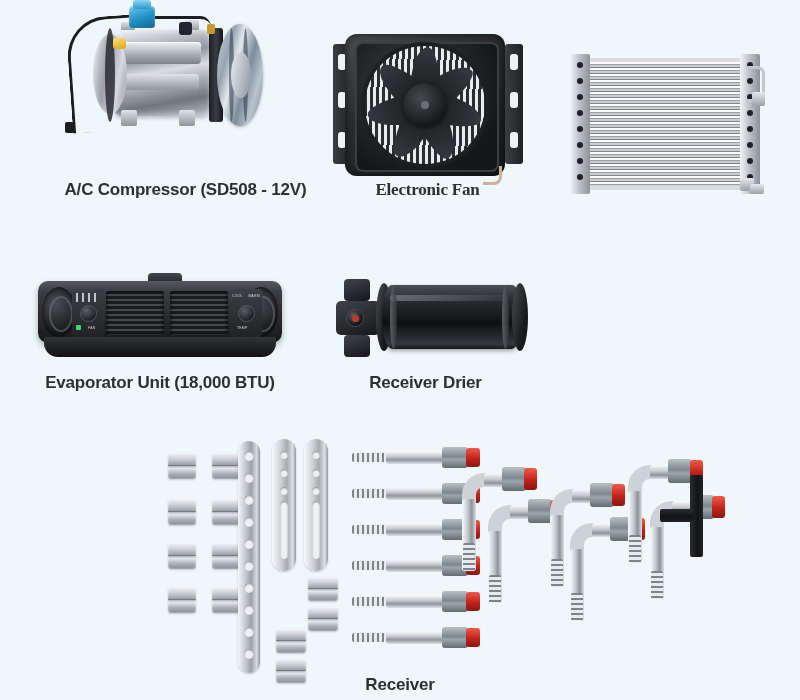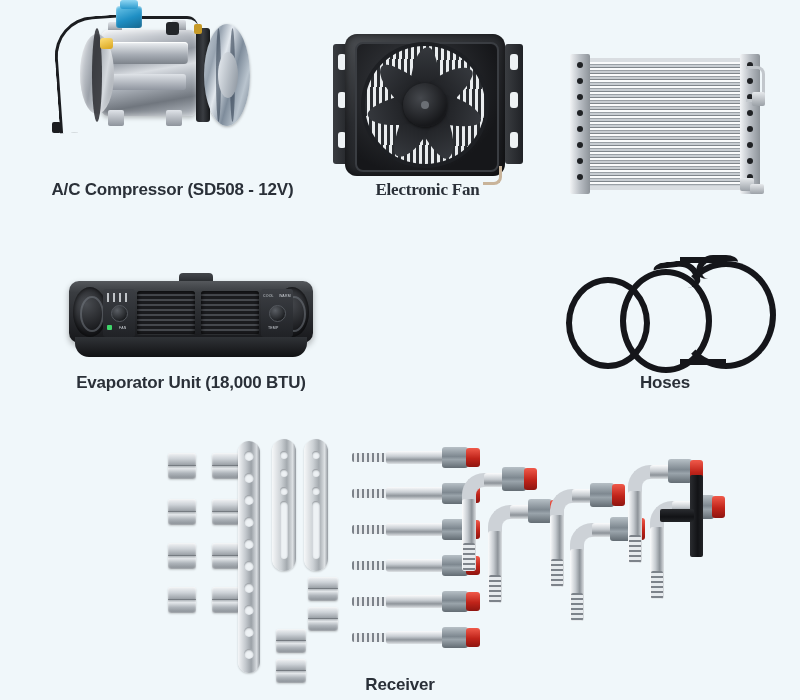--- a/index.html
+++ b/index.html
@@ -34,25 +34,25 @@
   .product-label {
     font-weight: bold;
     font-size: 17px;
     color: #2a3038;
     letter-spacing: -0.2px;
     white-space: nowrap;
     text-align: center;
   }
 
   
-  #cell-compressor { left: 0px;   top: 0px;   width: 345px; height: 200px; gap: 36px; }
+  #cell-compressor { left: 13px;   top: 0px;   width: 345px; height: 200px; gap: 36px; }
   #cell-fan        { left: 325px; top: 0px;   width: 205px; height: 200px; font-family: Liberation Serif, serif; }
   #cell-condenser  { left: 540px; top: 0px;   width: 250px; height: 200px; }
   
-  #cell-evaporator { left: 0px;   top: 218px; width: 320px; height: 175px; margin-left: 31px; }
+  #cell-evaporator { left: 0px;   top: 218px; width: 320px; height: 175px; }
   #cell-drier      { left: 318px; top: 218px; width: 215px; height: 175px; }
   #cell-hoses      { left: 540px; top: 218px; width: 250px; height: 175px; }
   
   #cell-fittings   { left: 0px;   top: 410px; width: 800px; height: 285px; }
 
   
   .compressor {
     position: relative;
     width: 250px;
     height: 150px;
@@ -731,35 +731,37 @@
           <div class="evap-micro m-cool">COOL</div>
           <div class="evap-micro m-warm">WARM</div>
           <div class="evap-knob"></div>
           <div class="evap-micro m-temp">TEMP</div>
         </div>
       </div>
     </div>
     <div class="product-label" style="color: rgb(42, 48, 56);">Evaporator Unit (18,000 BTU)</div>
   </div>
 
-
-  <div class="product-cell" id="cell-hoses">
+  <div class="product-cell" id="cell-drier">
     <div class="product-art">
-      <div class="hoses">
-        <div class="hose-coil h1"></div>
-        <div class="hose-coil h2"></div>
-        <div class="hose-coil h3"></div>
-        <div class="hose-tail t1"></div>
-        <div class="hose-tail t2"></div>
-        <div class="hose-tail t3"></div>
-        <div class="hose-tail t4"></div>
+      <div class="drier">
+        <div class="drier-port pt"></div>
+        <div class="drier-port pb"></div>
+        <div class="drier-head"></div>
+        <div class="drier-sight"></div>
+        <div class="drier-cap cl"></div>
+        <div class="drier-tank"></div>
+        <div class="drier-cap cr"></div>
+        <div class="drier-band b1"></div>
+        <div class="drier-band b2"></div>
       </div>
     </div>
-    <div class="product-label" style="color: rgb(42, 48, 56);">Hoses</div>
+    <div class="product-label" style="color: rgb(42, 48, 56);">Receiver Drier</div>
   </div>
+
 
   <div class="product-cell" id="cell-fittings">
     <div class="product-art">
       <div class="fittings">
 
         <div class="ferrule-grid">
           <div class="ferrule" style="left:148px; top:28px"></div>
           <div class="ferrule" style="left:192px; top:28px"></div>
           <div class="ferrule" style="left:148px; top:74px"></div>
           <div class="ferrule" style="left:192px; top:74px"></div>

